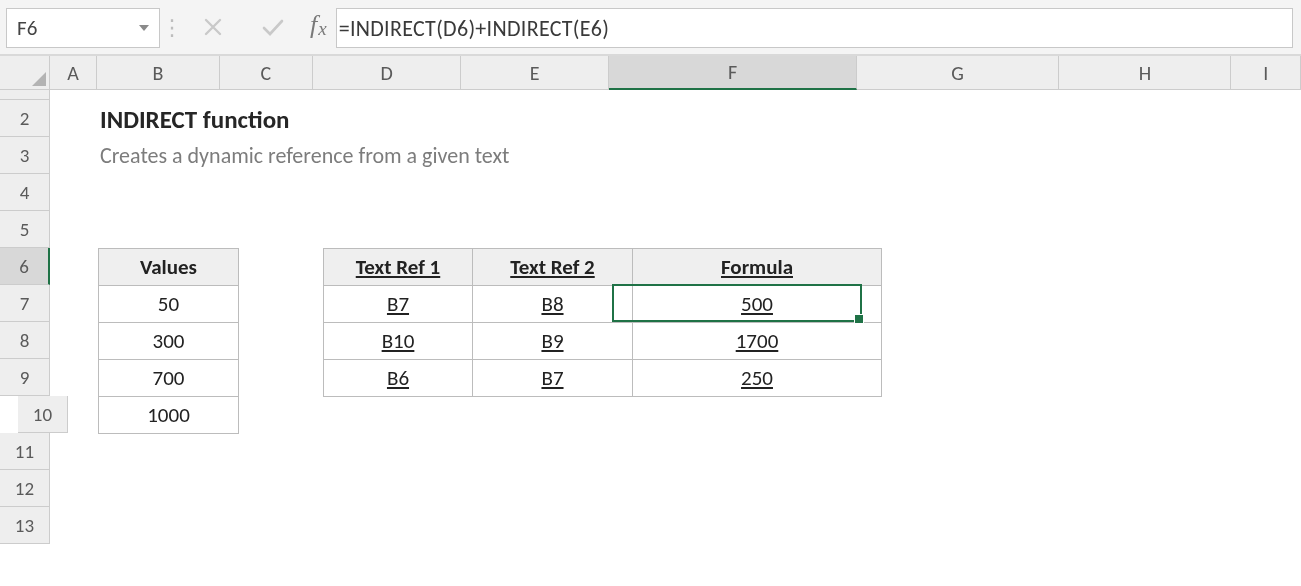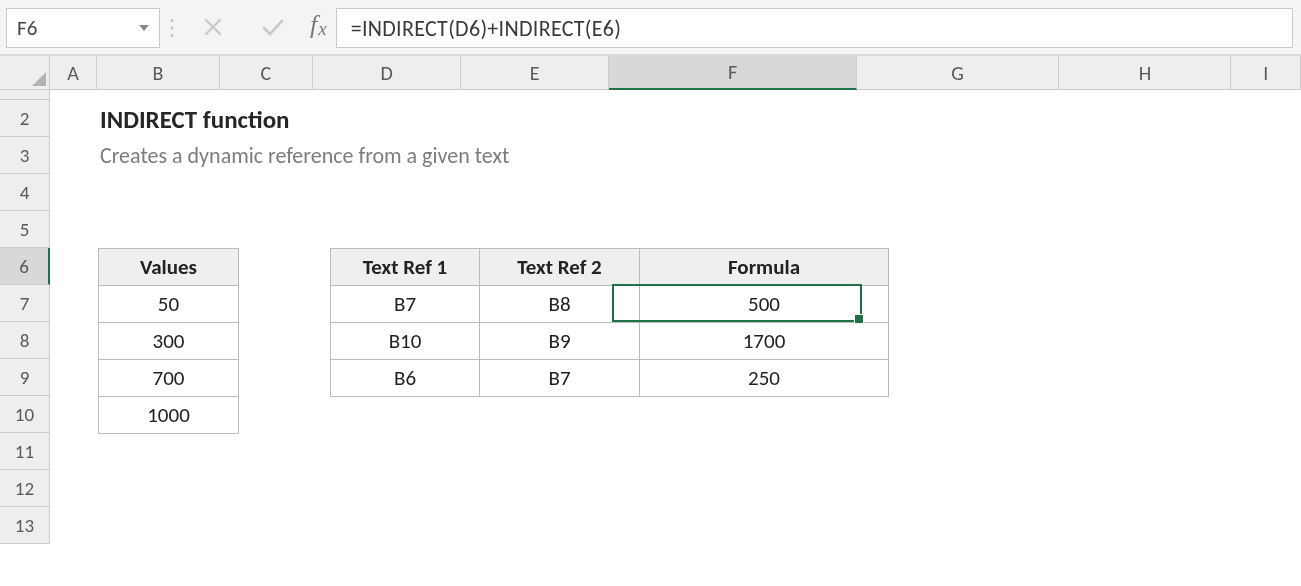--- a/index.html
+++ b/index.html
@@ -61,21 +61,21 @@
     color: #797979;
     padding: 0 10px 4px 6px;
     display:flex; align-items:center;
   }
   .formula-input {
     flex:1;
     background:#fff;
     border:1px solid #c8c8c8;
     height:40px;
     display:flex; align-items:center;
-    padding:0 14px;
+    padding:0 2px;
     font-size: 22px;
     color:#3a3a3a;
     letter-spacing: .3px;
   }
 
   
   .colhead-wrap { display:flex; height:34px; background:#eee; }
   .corner {
     width:50px;
     border-right:1px solid #ccc;
@@ -229,21 +229,21 @@
     </div>
     <div class="row" style="height: 37px;">
       <div class="rowhead" style="line-height: 37px;">7</div>
     </div>
     <div class="row" style="height: 37px;">
       <div class="rowhead" style="line-height: 37px;">8</div>
     </div>
     <div class="row" style="height: 37px;">
       <div class="rowhead" style="line-height: 37px;">9</div>
     </div>
-    <div class="row" style="height: 37px;">
+    <div class="row" style="height: 37px; margin-left: 18px;">
       <div class="rowhead" style="line-height: 37px;">10</div>
     </div>
     <div class="row" style="height: 37px;">
       <div class="rowhead" style="line-height: 37px;">11</div>
     </div>
     <div class="row" style="height: 37px;">
       <div class="rowhead" style="line-height: 37px;">12</div>
     </div>
     <div class="row" style="height: 37px;">
       <div class="rowhead" style="line-height: 37px;">13</div>
@@ -269,21 +269,21 @@
         </tr>
         <tr>
           <td>700</td>
         </tr>
         <tr>
           <td>1000</td>
         </tr>
       </tbody>
   </table>
 
-  <table class="tbl t-main" style="left:280px; top:158px;">
+  <table class="tbl t-main" style="left:273px; top:158px;text-decoration:underline;">
     <thead>
         <tr id="main-head">
           <th>Text Ref 1</th>
           <th>Text Ref 2</th>
           <th>Formula</th>
         </tr>
       </thead>
     <tbody id="main-body">
         <tr>
           <td>B7</td>

